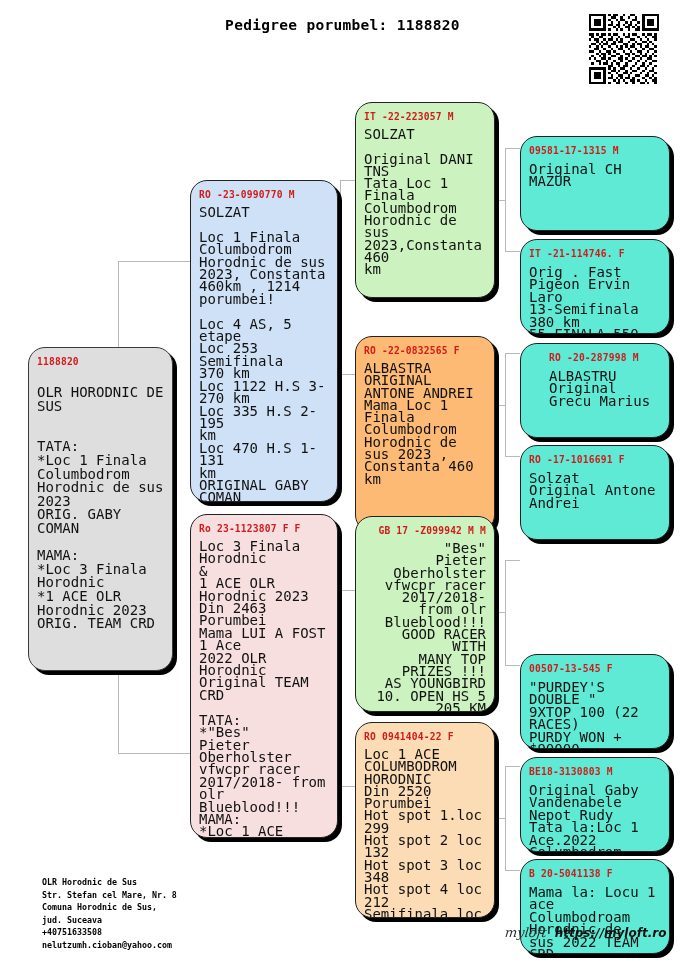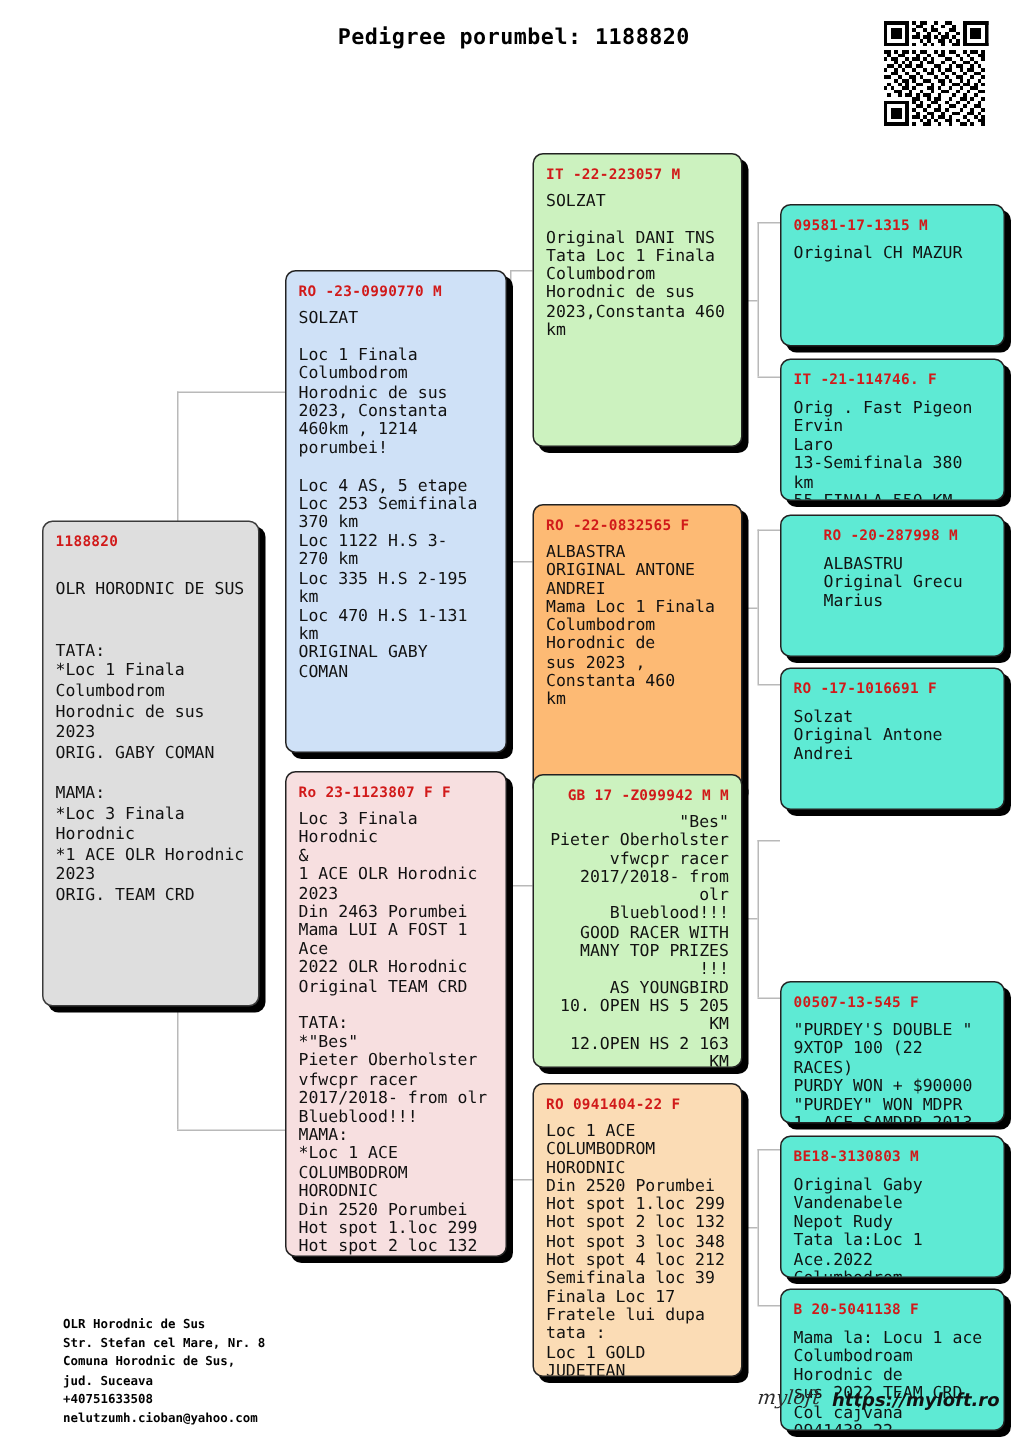--- a/index.html
+++ b/index.html
@@ -25,33 +25,33 @@
   #qr svg{display:block;}
 
   
   .conn{position:absolute;background:#b9b9b9;}
   .conn.h{height:1px;}
   .conn.v{width:1px;}
 
   
   .card{
     position:absolute;box-sizing:border-box;
-    border:1px solid #222;border-radius:7px;
+    border:1px solid #222;border-radius:17px;
     box-shadow:4px 4px 0 0 #000;
     padding:7px 8px 5px 8px;
     overflow:hidden;
     background:#fff;
   }
   .card .ttl{
     font-weight:bold;font-size:9.6px;color:#d11a1a;
     line-height:13px;margin:0 0 5px 0;white-space:pre;
     letter-spacing:0.2px;
   }
   .card .body{
-    font-size:11px;line-height:12.4px;color:#111;
+    font-size:14px;line-height:12.4px;color:#111;
     white-space:pre-wrap;word-break:break-word;
   }
 
   
   #subject-card{
     left:28px;top:347px;width:145px;height:324px;
     background:#dedede;border:1px solid #3a3a3a;
   }
   #subject-card .ttl{margin-bottom:18px;}
   #subject-card .body{line-height:13.6px;}

